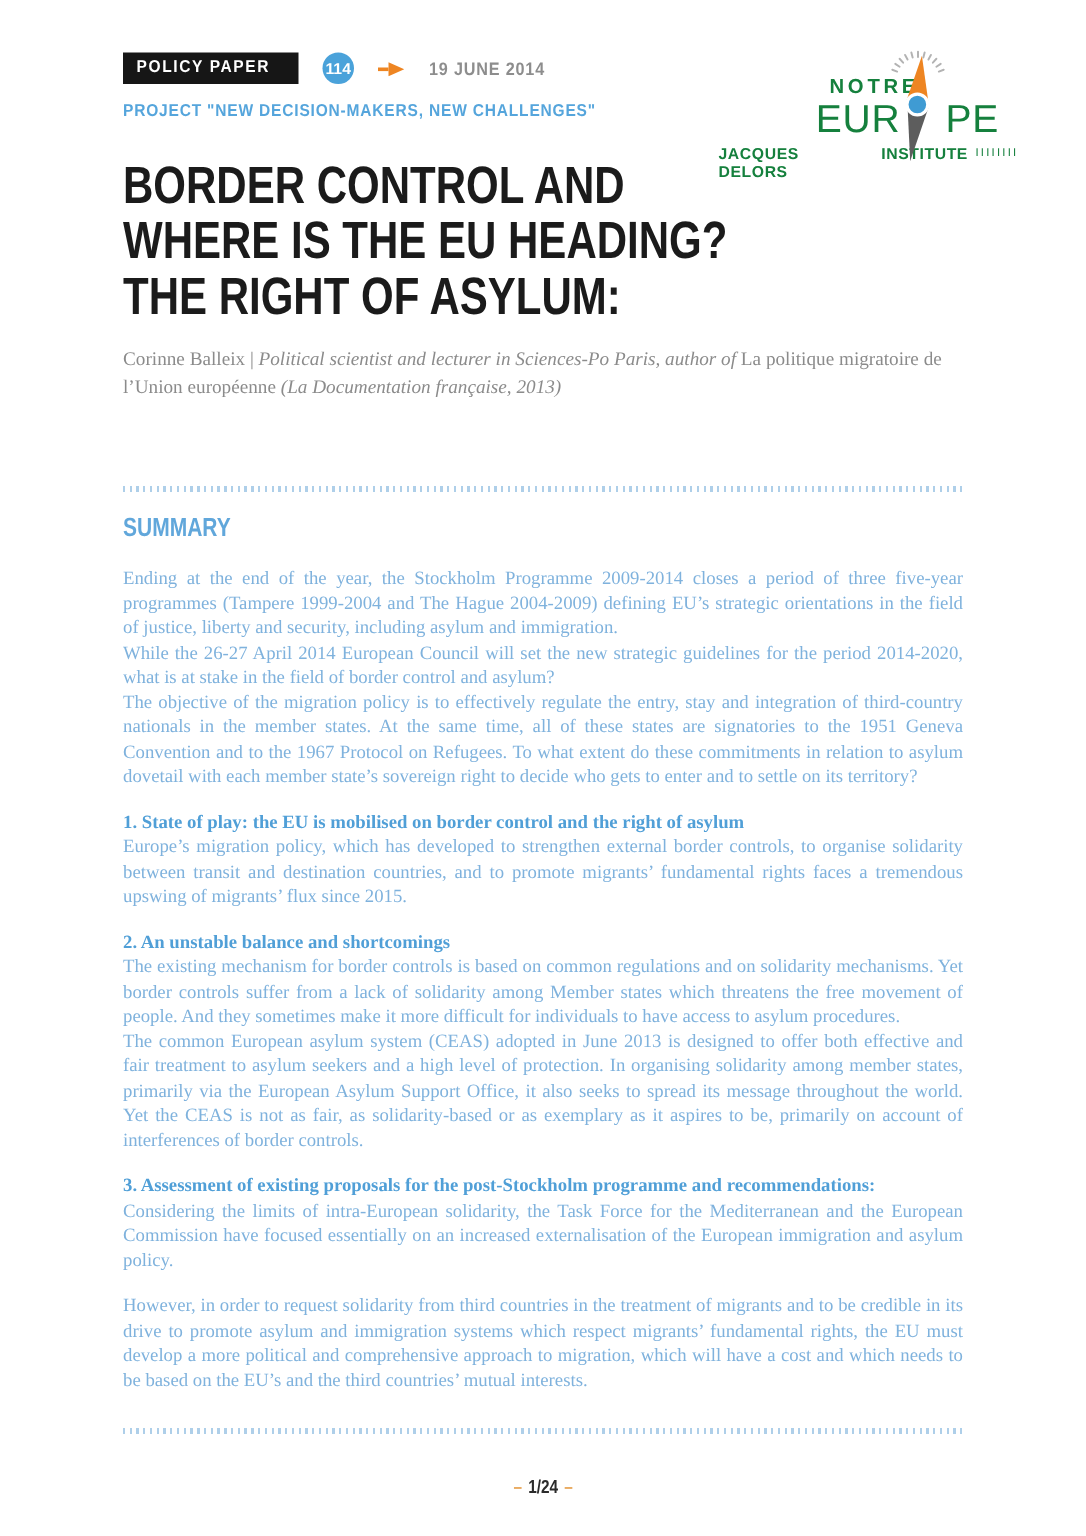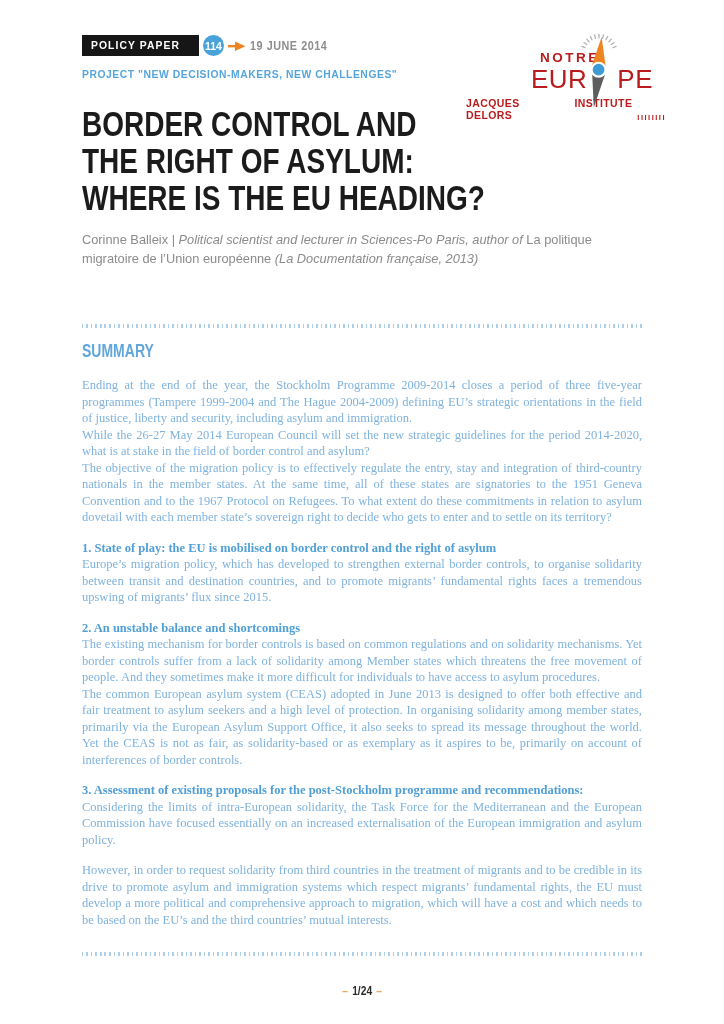--- a/index.html
+++ b/index.html
@@ -8,49 +8,49 @@
     background:#ffffff; overflow:hidden;
     font-family:"Liberation Sans", sans-serif;
   }
   .doc { position:absolute; inset:0; padding:34px 82px 0 82px; box-sizing:border-box; }
 
   .cond { display:inline-block; transform:scaleX(.8); transform-origin:0 50%; white-space:nowrap; }
   .cond-c { display:inline-block; transform:scaleX(.82); transform-origin:50% 50%; white-space:nowrap; }
   .cond-sm { display:inline-block; transform:scaleX(.9); transform-origin:0 50%; white-space:nowrap; }
 
   
-  .badge-row { display:flex; align-items:center; gap:4px; height:23px; }
+  .badge-row { display:flex; align-items:center; gap:16px; height:23px; }
   .badge-black {
     background:#161616; color:#ffffff; font-weight:bold; font-size:11.5px;
     letter-spacing:1.2px; padding:5px 9px 4px 9px; line-height:1;
   }
   .issue-circle {
     width:21px; height:21px; border-radius:50%; background:#4aa2da; color:#fff;
     font-size:10.5px; font-weight:bold; display:flex; align-items:center; justify-content:center;
     letter-spacing:0;
   }
   .date-arrow { display:flex; align-items:center; }
   .date-text { color:#8d8d8d; font-weight:bold; font-size:12px; letter-spacing:.6px;text-align:center; }
   .project-line { margin-top:11px; color:#55a5dc; font-weight:bold; font-size:11.5px; letter-spacing:.6px; }
 
   
-  .logo { position:absolute; top:14px; right:58px; width:200px; color:#b91c1c; }
+  .logo { position:absolute; top:14px; right:45px; width:200px; color:#15803d; }
   .logo-notre { margin-left:74px; margin-top:36px; font-size:13.5px; font-weight:bold; letter-spacing:2.5px; }
   .logo-europe { position:relative; display:flex; align-items:center; margin-right:13px; justify-content:flex-end;
                  font-size:26px; font-weight:normal; letter-spacing:.5px; line-height:28px; }
   .logo-europe .o-gap { display:inline-block; width:30px; }
   .compass-svg { position:absolute; left:113px; top:-36px; pointer-events:none; }
   .logo-jdi { display:flex; justify-content:flex-end; margin-top:4px;
               font-size:10.5px; font-weight:bold; letter-spacing:.4px; }
   .logo-jdi .needle-gap { display:inline-block; width:14px; }
-  .logo-ticks { font-size:7.5px; letter-spacing:1.5px; margin-left:5px; font-weight:bold;margin-top:16px; }
+  .logo-ticks { font-size:7.5px; letter-spacing:1.5px; margin-left:5px; font-weight:normal; }
 
   
   .title { margin-top:25px; color:#1b1b1b; font-weight:bold; font-size:35px; line-height:37px; }
-  .author { margin-top:14px; font-family:Liberation Sans, sans-serif; font-size:12.8px; line-height:19px; color:#8b8b8b; width:560px; }
+  .author { margin-top:14px; font-family:Liberation Serif, serif; font-size:12.8px; line-height:19px; color:#8b8b8b; width:560px; }
   .author .it { font-style:italic; }
 
   
   .dotted-rule { height:4px; background:repeating-linear-gradient(90deg,#aecfe9 0 1.5px, transparent 1.5px 4.5px); }
   .rule-top { margin-top:56px; }
 
   
   .summary-head { margin-top:13px; color:#61a7db; font-weight:bold; font-size:17.5px; }
   .summary-body { margin-top:15px; font-family:"Liberation Serif", serif; font-size:12.5px; line-height:16.5px;
                   color:#7fb2dd; text-align:justify; }
@@ -113,39 +113,39 @@
           <polygon points="7,0.5 17.5,5.2 7,9.9" fill="#ee8522"></polygon>
         </svg>
       </span>
       <span class="date-text"><span class="cond-sm">19 JUNE 2014</span></span>
     </div>
 
     <div class="project-line"><span class="cond-sm">PROJECT "NEW DECISION-MAKERS, NEW CHALLENGES"</span></div>
 
     <h1 class="title" style="margin:25px 0 0 0;">
       <div><span class="cond">BORDER CONTROL AND</span></div>
+      <div><span class="cond">WHERE IS THE EU HEADING?</span></div>
       <div><span class="cond">THE RIGHT OF ASYLUM:</span></div>
-      <div><span class="cond">WHERE IS THE EU HEADING?</span></div>
     </h1>
 
     <div class="author">
       <span>Corinne Balleix</span>
       <span>|</span>
       <span class="it">Political scientist and lecturer in Sciences-Po Paris, author of</span>
       <span>La politique migratoire de l’Union européenne</span>
       <span class="it">(La Documentation française, 2013)</span>
     </div>
 
     <div class="dotted-rule rule-top"></div>
 
     <div class="summary-head"><span class="cond">SUMMARY</span></div>
 
     <div class="summary-body">
       <p class="para">Ending at the end of the year, the Stockholm Programme 2009-2014 closes a period of three five-year programmes (Tampere 1999-2004 and The Hague 2004-2009) defining EU’s strategic orientations in the field of justice, liberty and security, including asylum and immigration.</p>
-      <p class="para">While the 26-27 May 2014 European Council will set the new strategic guidelines for the period 2014-2020, what is at stake in the field of border control and asylum?</p>
+      <p class="para">While the 26-27 April 2014 European Council will set the new strategic guidelines for the period 2014-2020, what is at stake in the field of border control and asylum?</p>
       <p class="para">The objective of the migration policy is to effectively regulate the entry, stay and integration of third-country nationals in the member states. At the same time, all of these states are signatories to the 1951 Geneva Convention and to the 1967 Protocol on Refugees. To what extent do these commitments in relation to asylum dovetail with each member state’s sovereign right to decide who gets to enter and to settle on its territory?</p>
       <p class="head">1. State of play: the EU is mobilised on border control and the right of asylum</p>
       <p class="para">Europe’s migration policy, which has developed to strengthen external border controls, to organise solidarity between transit and destination countries, and to promote migrants’ fundamental rights faces a tremendous upswing of migrants’ flux since 2015.</p>
       <p class="head">2. An unstable balance and shortcomings</p>
       <p class="para">The existing mechanism for border controls is based on common regulations and on solidarity mechanisms. Yet border controls suffer from a lack of solidarity among Member states which threatens the free movement of people. And they sometimes make it more difficult for individuals to have access to asylum procedures.</p>
       <p class="para">The common European asylum system (CEAS) adopted in June 2013 is designed to offer both effective and fair treatment to asylum seekers and a high level of protection. In organising solidarity among member states, primarily via the European Asylum Support Office, it also seeks to spread its message throughout the world. Yet the CEAS is not as fair, as solidarity-based or as exemplary as it aspires to be, primarily on account of interferences of border controls.</p>
       <p class="head">3. Assessment of existing proposals for the post-Stockholm programme and recommendations:</p>
       <p class="para">Considering the limits of intra-European solidarity, the Task Force for the Mediterranean and the European Commission have focused essentially on an increased externalisation of the European immigration and asylum policy.</p>
       <p class="para spaced">However, in order to request solidarity from third countries in the treatment of migrants and to be credible in its drive to promote asylum and immigration systems which respect migrants’ fundamental rights, the EU must develop a more political and comprehensive approach to migration, which will have a cost and which needs to be based on the EU’s and the third countries’ mutual interests.</p>
     </div>

